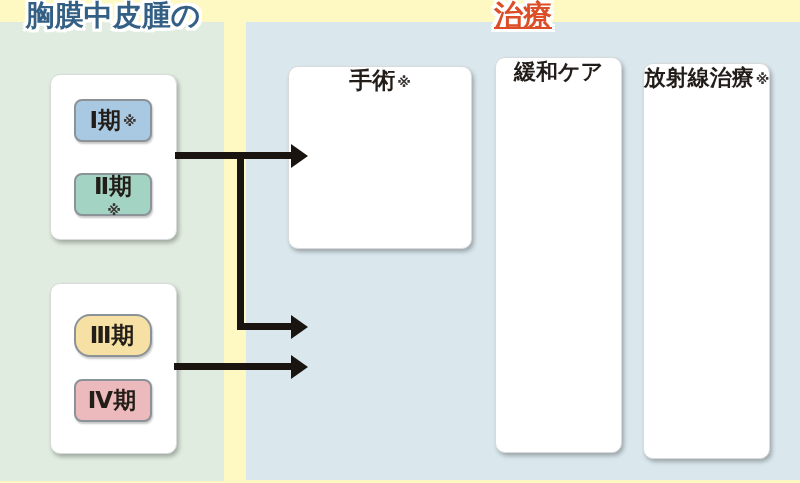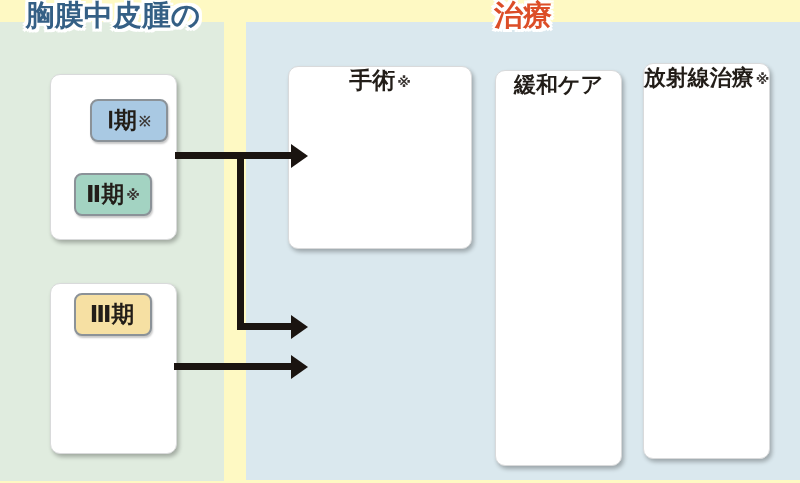--- a/index.html
+++ b/index.html
@@ -10,38 +10,38 @@
   .panel{position:absolute;top:22px;}
   .panel.green{left:0;width:224px;height:459px;background:#e0ecdf;}
   .panel.blue{left:246px;width:554px;height:458px;background:#dae8ee;}
   .big-title{
     position:absolute;top:1px;z-index:5;font-weight:bold;font-size:29px;line-height:29px;
     text-align:center;letter-spacing:0px;
     text-shadow:-3px -3px 0 #fff,3px -3px 0 #fff,-3px 3px 0 #fff,3px 3px 0 #fff,
                  0 -3px 0 #fff,0 3px 0 #fff,-3px 0 0 #fff,3px 0 0 #fff;
   }
   .stage-title{left:0;width:226px;color:#345f85;}
-  .treat-title{left:246px;width:554px;color:#dc4e28;}
+  .treat-title{left:246px;width:554px;color:#dc4e28;text-decoration:underline;}
   .white-box{
     position:absolute;background:#ffffff;border:1px solid #d9dadb;border-radius:10px;
     box-shadow:2px 3px 4px rgba(0,0,0,0.28);
     display:flex;align-items:flex-start;justify-content:center;z-index:2;
   }
   .box-label{font-weight:bold;font-size:23px;line-height:27px;text-align:center;white-space:nowrap;color:#221d18;}
   .box-label.small{font-size:22px;}
   .note{font-size:14px;font-weight:bold;color:#3a3532;margin-left:2px;vertical-align:1px;}
   .chip{
     position:absolute;width:78px;height:43px;border:2px solid #8b9298;border-radius:8px;
     box-shadow:1px 2px 2px rgba(0,0,0,0.22);
     display:flex;align-items:center;justify-content:center;z-index:3;box-sizing:border-box;
   }
   .chip .chip-label{font-weight:bold;font-size:23px;color:#221d18;white-space:nowrap;}
   .chip .note{vertical-align:0;}
   .chip.c1{background:#a9c9e3;}
-  .chip.c2{background:#a3d3c2;}
+  .chip.c2{background:#a3d3c2;flex-direction:column;}
   .chip.c3{background:#f6e0a3;}
   .chip.c4{background:#ecb9bc;}
   .shaft{position:absolute;background:#1a1410;z-index:4;}
   .ahead{
     position:absolute;width:0;height:0;z-index:4;
     border-top:12px solid transparent;border-bottom:12px solid transparent;
     border-left:17px solid #1a1410;
   }
 </style>
 </head>
@@ -53,41 +53,45 @@
   <div class="panel blue"></div>
 
   <div class="big-title stage-title">
     <span>胸膜中皮腫の</span><br>
   </div>
   <div class="big-title treat-title">治療</div>
 
   <div class="white-box" style="left:50px;top:74px;width:125px;height:164px;"></div>
   <div class="white-box" style="left:50px;top:283px;width:125px;height:169px;"></div>
 
-  <div class="chip c1" style="left:90px;top:99px;font-family:Liberation Serif, serif;">
+  <div class="chip c1" style="left:74px;top:99px;">
     <span class="chip-label">Ⅰ期</span>
       <span class="note">※</span>
   </div>
   <div class="chip c2" style="left:74px;top:173px;">
     <span class="chip-label">Ⅱ期</span>
       <span class="note">※</span>
   </div>
-  <div class="chip c3" style="left:74px;top:293px;">
+  <div class="chip c3" style="left:74px;top:314px;border-radius:16px;">
     <span class="chip-label">Ⅲ期</span>
+      <span class="note"></span>
+  </div>
+  <div class="chip c4" style="left:74px;top:379px;">
+    <span class="chip-label">Ⅳ期</span>
       <span class="note"></span>
   </div>
 
   <div class="white-box" style="left:288px;top:66px;width:182px;height:181px;">
     <div class="box-label">
       <span>手術</span><span class="note">※</span>
     </div>
   </div>
 
 
-  <div class="white-box" style="left:495px;top:70px;width:125px;height:394px;">
+  <div class="white-box" style="left:495px;top:57px;width:125px;height:394px;">
     <div class="box-label small">
       <span>緩和ケア</span>
     </div>
   </div>
 
   <div class="white-box" style="left:643px;top:63px;width:125px;height:394px;">
     <div class="box-label small">
       <span>放射線治療</span><span class="note">※</span>
     </div>
   </div>

